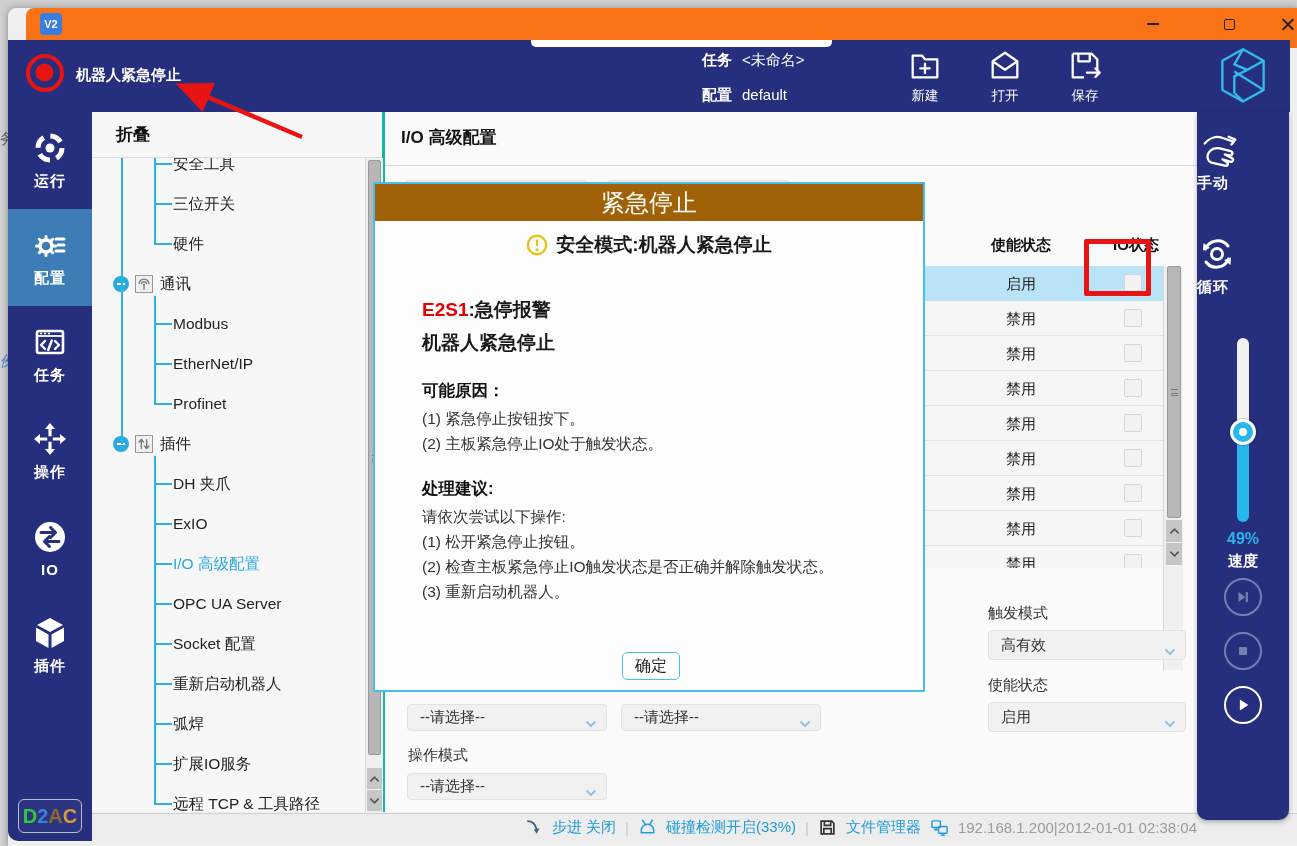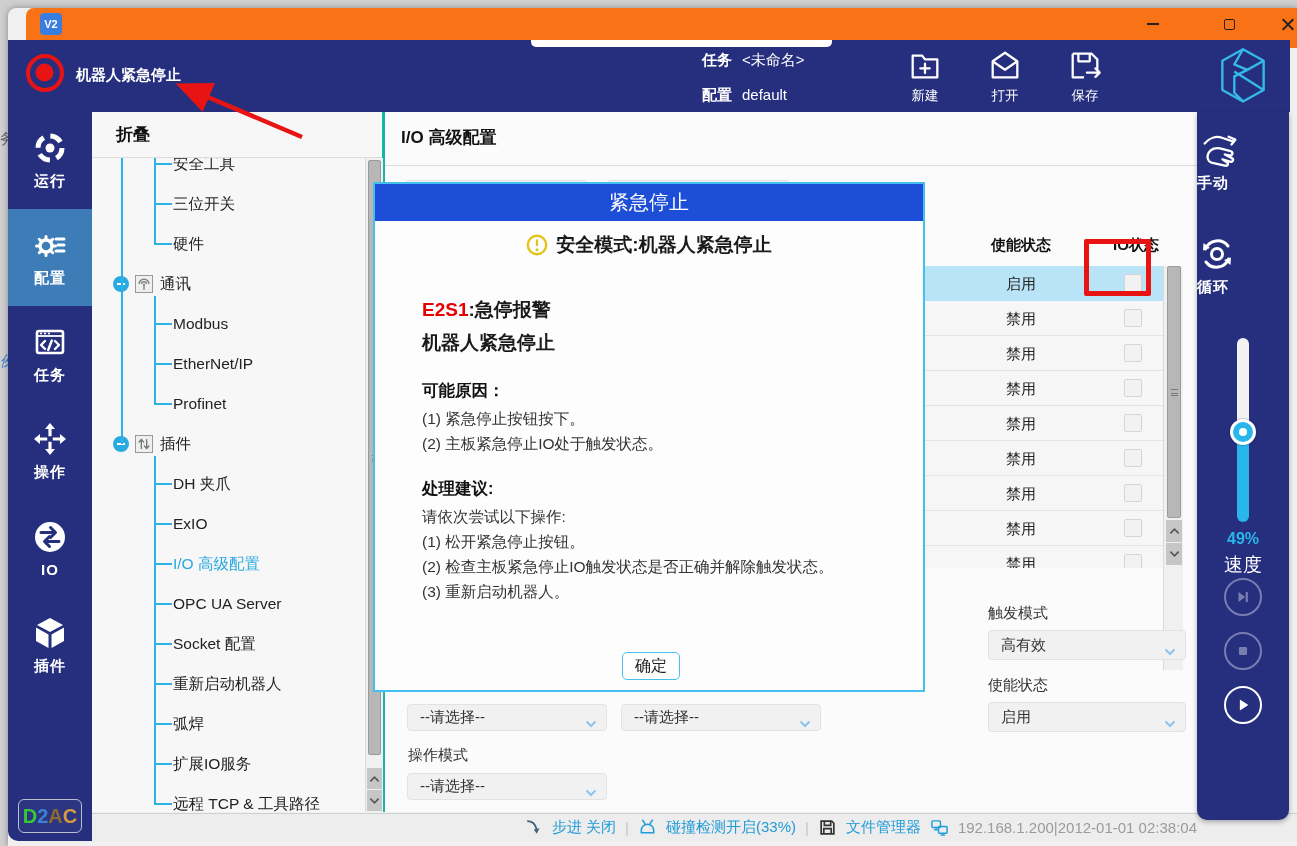--- a/index.html
+++ b/index.html
@@ -84,42 +84,42 @@
   .dd{position:absolute;height:30px;background:#f1f1f1;border:1px solid #e2e2e2;border-radius:4px;display:flex;align-items:center;padding-left:12px;font-size:15px;color:#333}
   .dd .chev{position:absolute;right:9px;top:11px;width:12px;height:8px}
   .fldlbl{position:absolute;font-size:15px;color:#333}
 
   
   #annot-rect{position:absolute;left:1084px;top:239px;width:67px;height:57px;border:5px solid #e81414;border-radius:2px;z-index:150}
   #annot-arrow{position:absolute;left:162px;top:67px;width:150px;height:80px;z-index:300}
 
   
   #dialog{position:absolute;left:365px;top:174px;width:552px;height:510px;background:#fdfdfd;border:2px solid #45c0ee;z-index:100}
-  #dlg-header{position:absolute;left:0;top:0;width:100%;height:37px;background:#1d4ed8;display:flex;align-items:center;justify-content:center;color:#fff;font-size:20px}
+  #dlg-header{position:absolute;left:0;top:0;width:100%;height:37px;background:#a16207;display:flex;align-items:center;justify-content:center;color:#fff;font-size:24px}
   .dlg-alert{position:absolute;left:0;top:48px;width:100%;display:flex;align-items:center;justify-content:center;gap:8px;font-size:19px;font-weight:bold;color:#1a1a1a}
   .dlg-alert svg{width:22px;height:22px}
   .err1{position:absolute;left:47px;top:113px;font-size:19px;font-weight:bold;color:#1a1a1a}
   .err1 .code{color:#e60000}
   .err2{position:absolute;left:47px;top:146px;font-size:19px;font-weight:bold;color:#1a1a1a}
   .sect-title{position:absolute;left:47px;font-size:16.5px;font-weight:bold;color:#111}
   .dlg-lines{position:absolute;left:47px;list-style:none;font-size:15.5px;color:#333}
   .dlg-lines li{height:25px;line-height:25px;white-space:nowrap}
   #dlg-ok{position:absolute;left:247px;top:468px;width:58px;height:28px;background:#fff;border:1.5px solid #45c0ee;border-radius:5px;font-size:16px;color:#222;display:flex;align-items:center;justify-content:center}
 
   
   #ctrlbar{position:absolute;left:1189px;top:104px;width:92px;height:708px;background:#262f7e;border-radius:0 0 10px 10px;box-shadow:0 2px 5px rgba(0,0,0,.3);z-index:50}
   .ctrl-item{position:absolute;width:88px;display:flex;flex-direction:column;align-items:flex-start;color:#fff}
   .ctrl-item .clbl{font-size:15px;font-weight:bold;margin-top:4px;letter-spacing:1px}
   #slider{position:absolute;left:40px;top:226px;width:12px;height:184px;border-radius:6px;overflow:visible}
   #slider .seg-top{position:absolute;left:0;top:0;width:12px;height:94px;background:#f2f2f2;border-radius:6px 6px 0 0}
   #slider .seg-bot{position:absolute;left:0;top:94px;width:12px;height:90px;background:#29b6ea;border-radius:0 0 6px 6px}
   #slider .thumb{position:absolute;left:-7px;top:81px;width:26px;height:26px;background:#29b6ea;border:3.5px solid #fff;border-radius:50%;box-shadow:0 0 0 1px rgba(0,0,0,.15)}
   #slider .thumb:after{content:"";position:absolute;left:5.5px;top:5.5px;width:8px;height:8px;background:#fff;border-radius:50%}
   #speed-pct{position:absolute;left:0;top:418px;width:92px;text-align:center;color:#29b6ea;font-weight:bold;font-size:16px}
-  #speed-lbl{position:absolute;left:0;top:440px;width:92px;text-align:center;color:#fff;font-weight:normal;font-size:19px}
+  #speed-lbl{position:absolute;left:0;top:440px;width:92px;text-align:center;color:#fff;font-weight:bold;font-size:15px}
   .cbtn{position:absolute;left:27px;width:38px;height:38px;border-radius:50%;display:flex;align-items:center;justify-content:center}
   .cbtn.dim{border:2.5px solid rgba(255,255,255,.38)}
   .cbtn.lit{border:2.5px solid #fff}
 
   
   #statusbar{position:absolute;left:84px;top:805px;width:1205px;height:28px;background:#ededed;border-top:1px solid #d0d0d0;display:flex;align-items:center;justify-content:flex-end;padding-right:100px;gap:9px;font-size:15px}
   .st-blue{color:#1f9bd7}
   .st-gray{color:#9b9b9b}
   .st-sep{color:#c5c5c5}
   .st-ic{width:19px;height:19px;display:inline-block;vertical-align:-4px}

